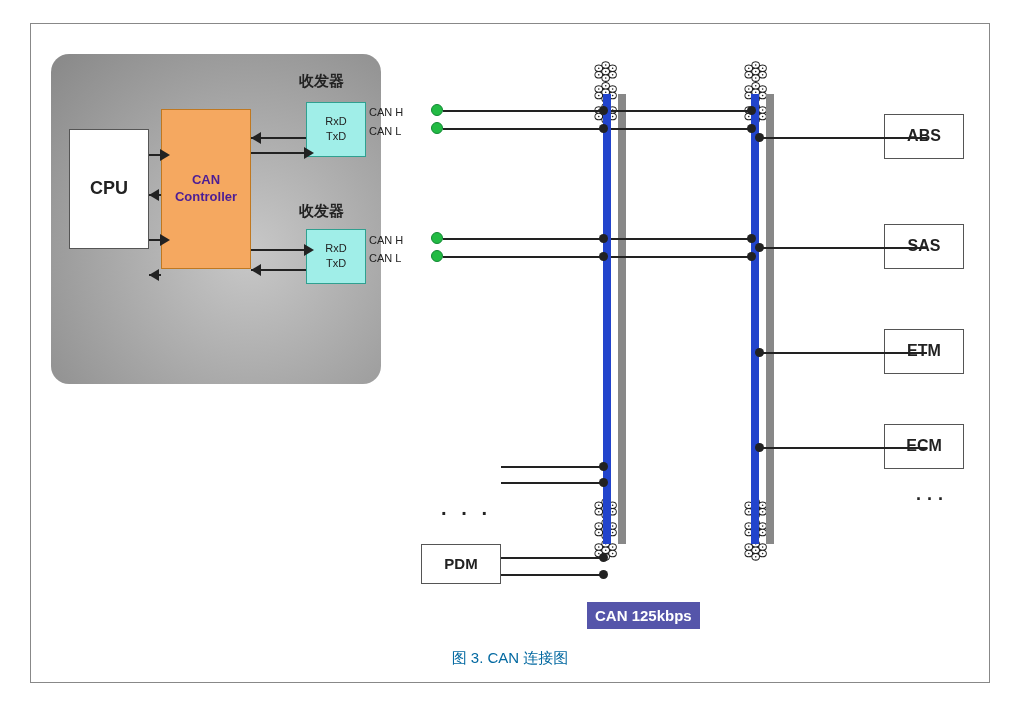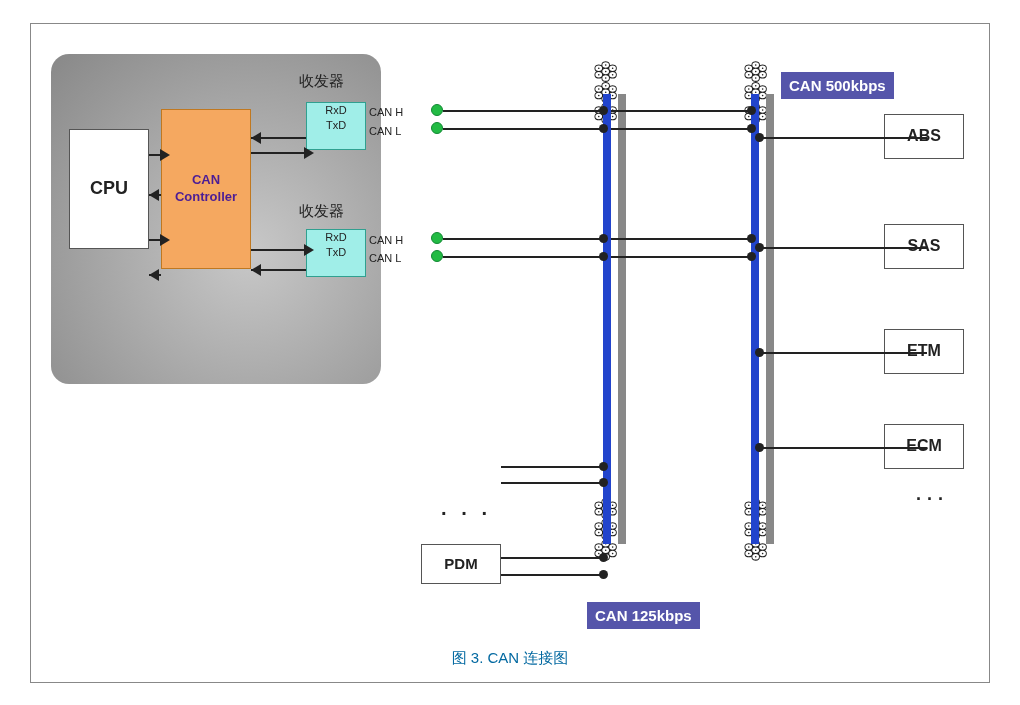--- a/index.html
+++ b/index.html
@@ -79,33 +79,33 @@
       font-weight: bold;
       color: #4c1d95;
       text-align: center;
       line-height: 1.3;
     }
 
     
     .transceiver-label {
       position: absolute;
       font-size: 15px;
-      font-weight: normal;
+      font-weight: bold;
       color: #222;
     }
     .transceiver-box {
       position: absolute;
       width: 60px;
-      height: 48px;
+      height: 55px;
       background: #a0eee8;
       border: 1.5px solid #30a090;
       display: flex;
       flex-direction: column;
       align-items: center;
-      justify-content: flex-start;
+      justify-content: center;
       font-size: 11px;
       color: #222;
       line-height: 1.4;
     }
 
     
     .bus-blue {
       position: absolute;
       background: #2244cc;
       width: 8px;
@@ -287,24 +287,20 @@
     <div class="dot" style="left:558px; top:90px;"></div>
 
     <div class="dot" style="left:558px; top:200px;"></div>
     <div class="dot" style="left:558px; top:218px;"></div>
 
     <div class="hline" style="left:570px; top:76px; width:140px;"></div>
     <div class="hline" style="left:570px; top:94px; width:140px;"></div>
     <div class="dot" style="left:706px; top:72px;"></div>
     <div class="dot" style="left:706px; top:90px;"></div>
 
-    <div class="can-badge" style="left:740px; top:38px;">
-      <span>CAN
-500kbps</span>
-    </div>
 
     <div class="node-box" style="right:15px; top:190px;">
       <span>SAS</span>
     </div>
 
     <div class="node-box" style="right:15px; top:80px;">
       <span>ABS</span>
     </div>
 
     <div class="node-box" style="right:15px; top:295px;">

